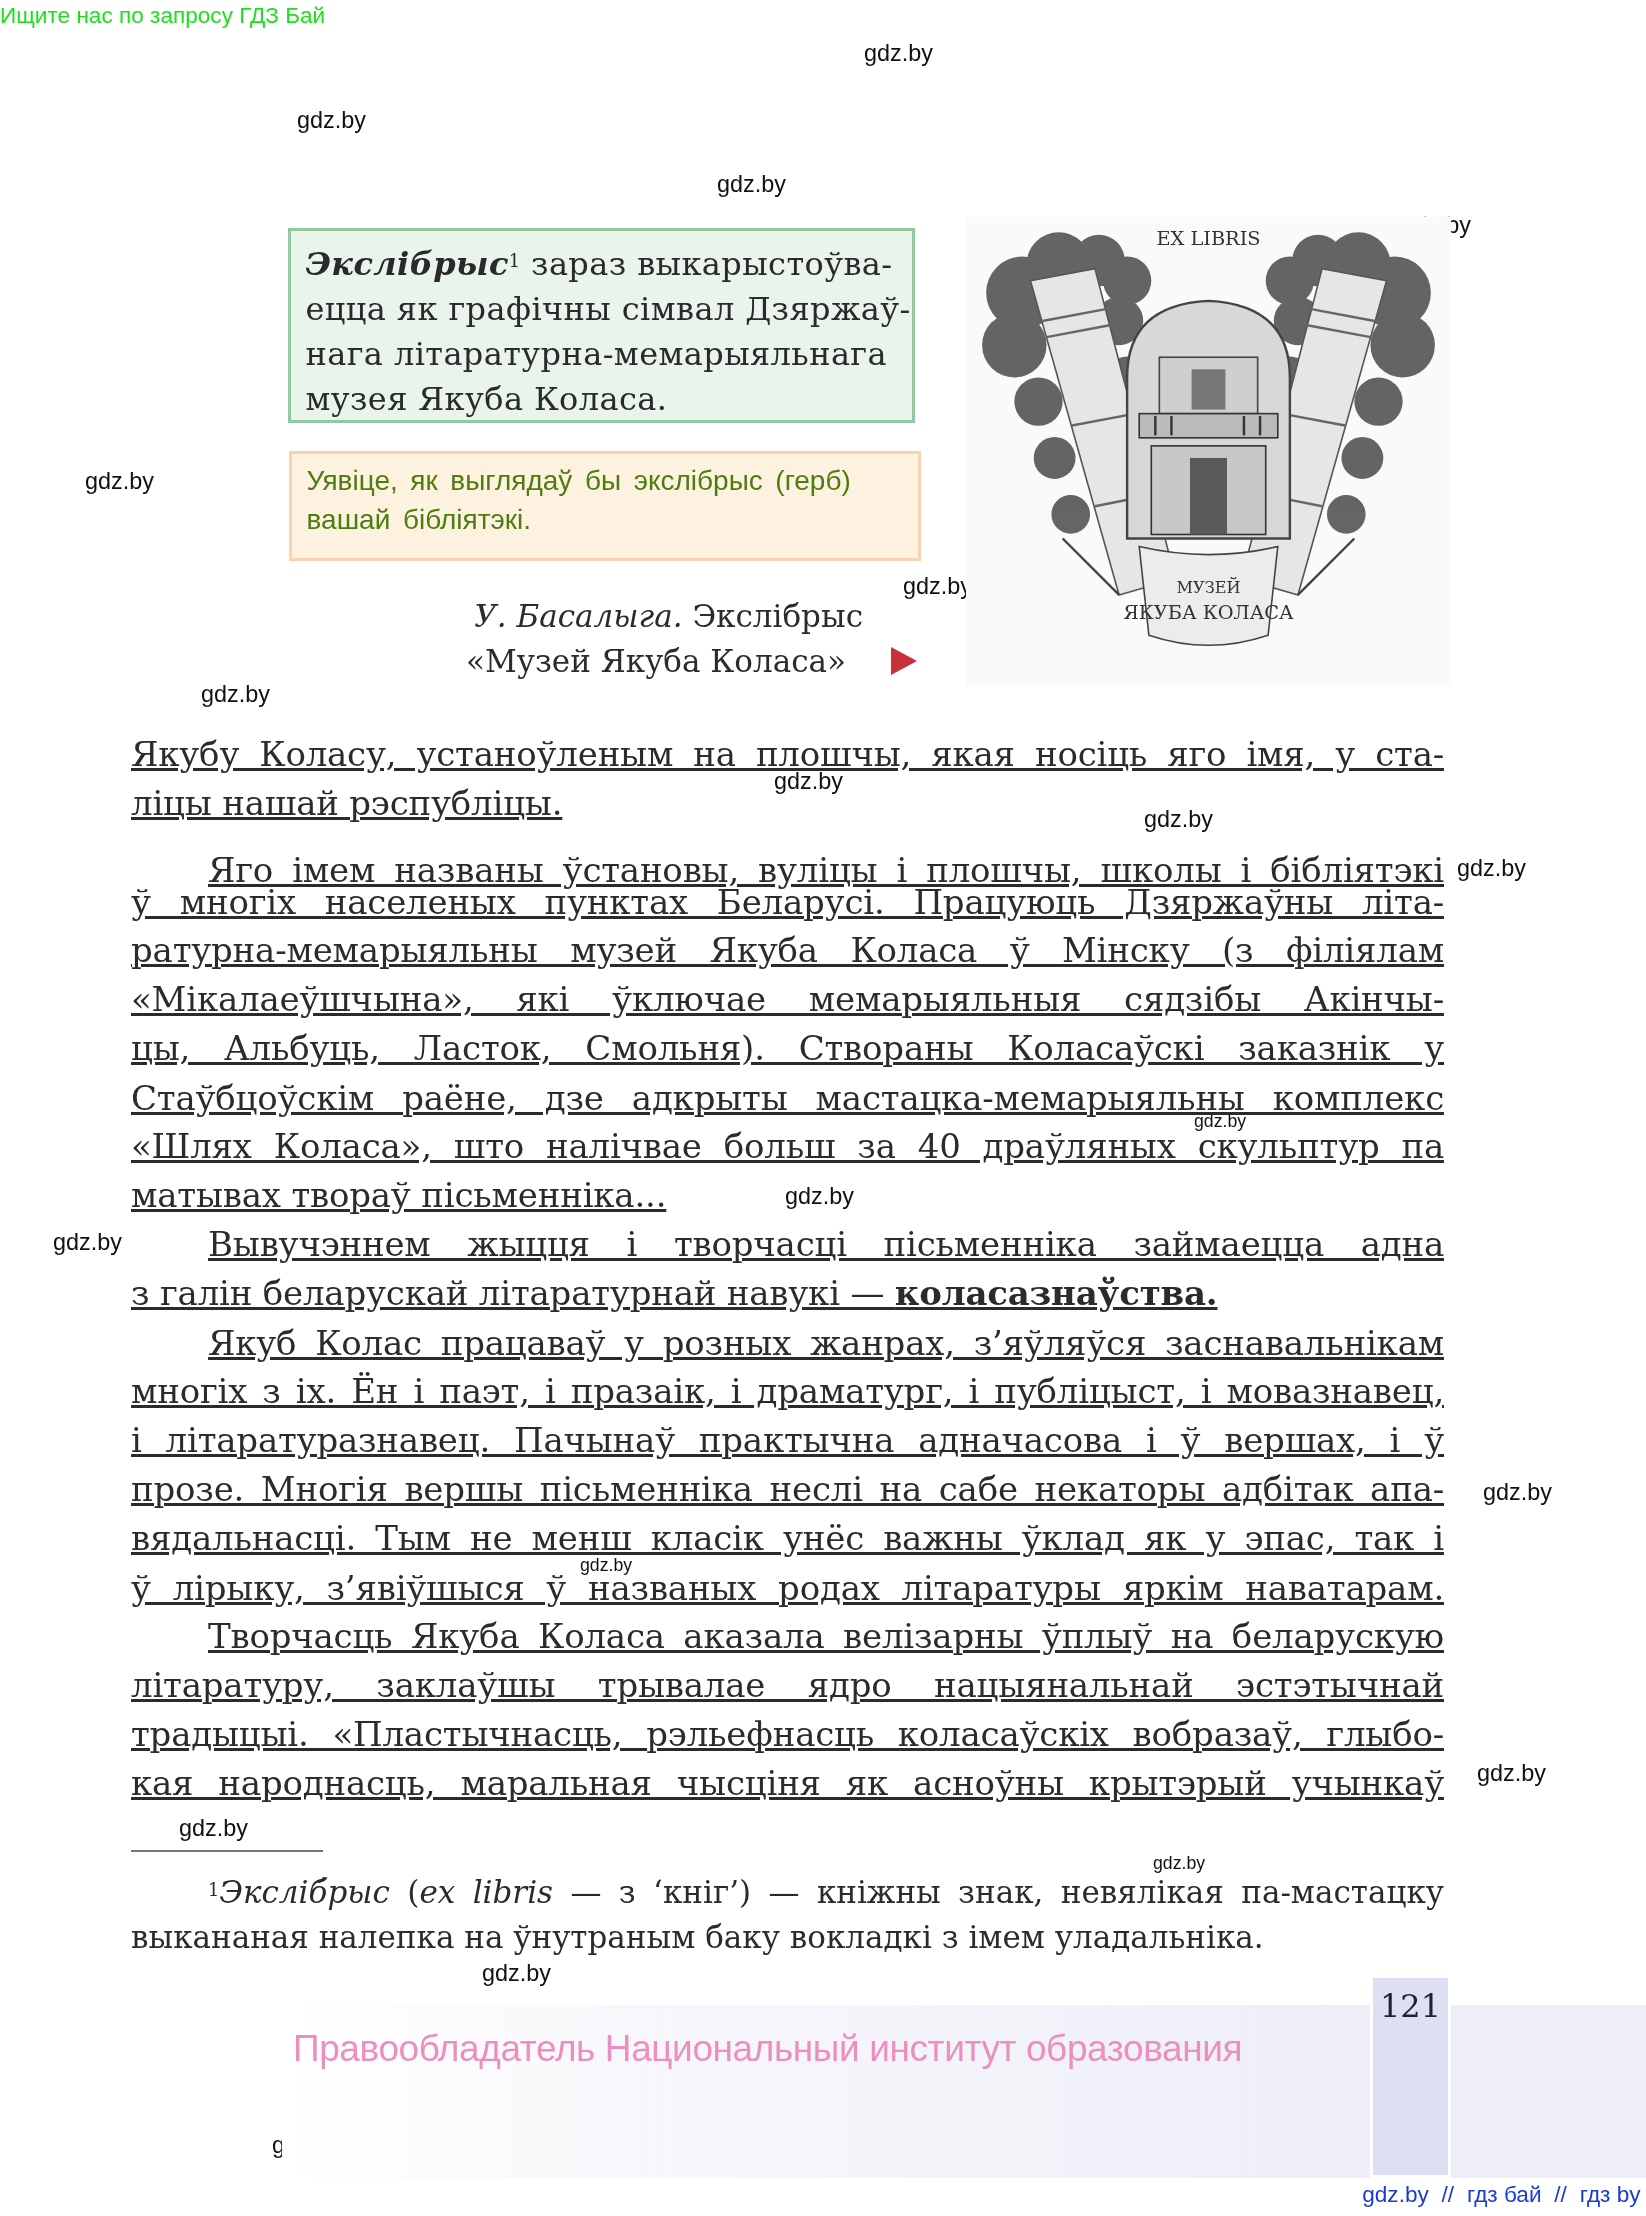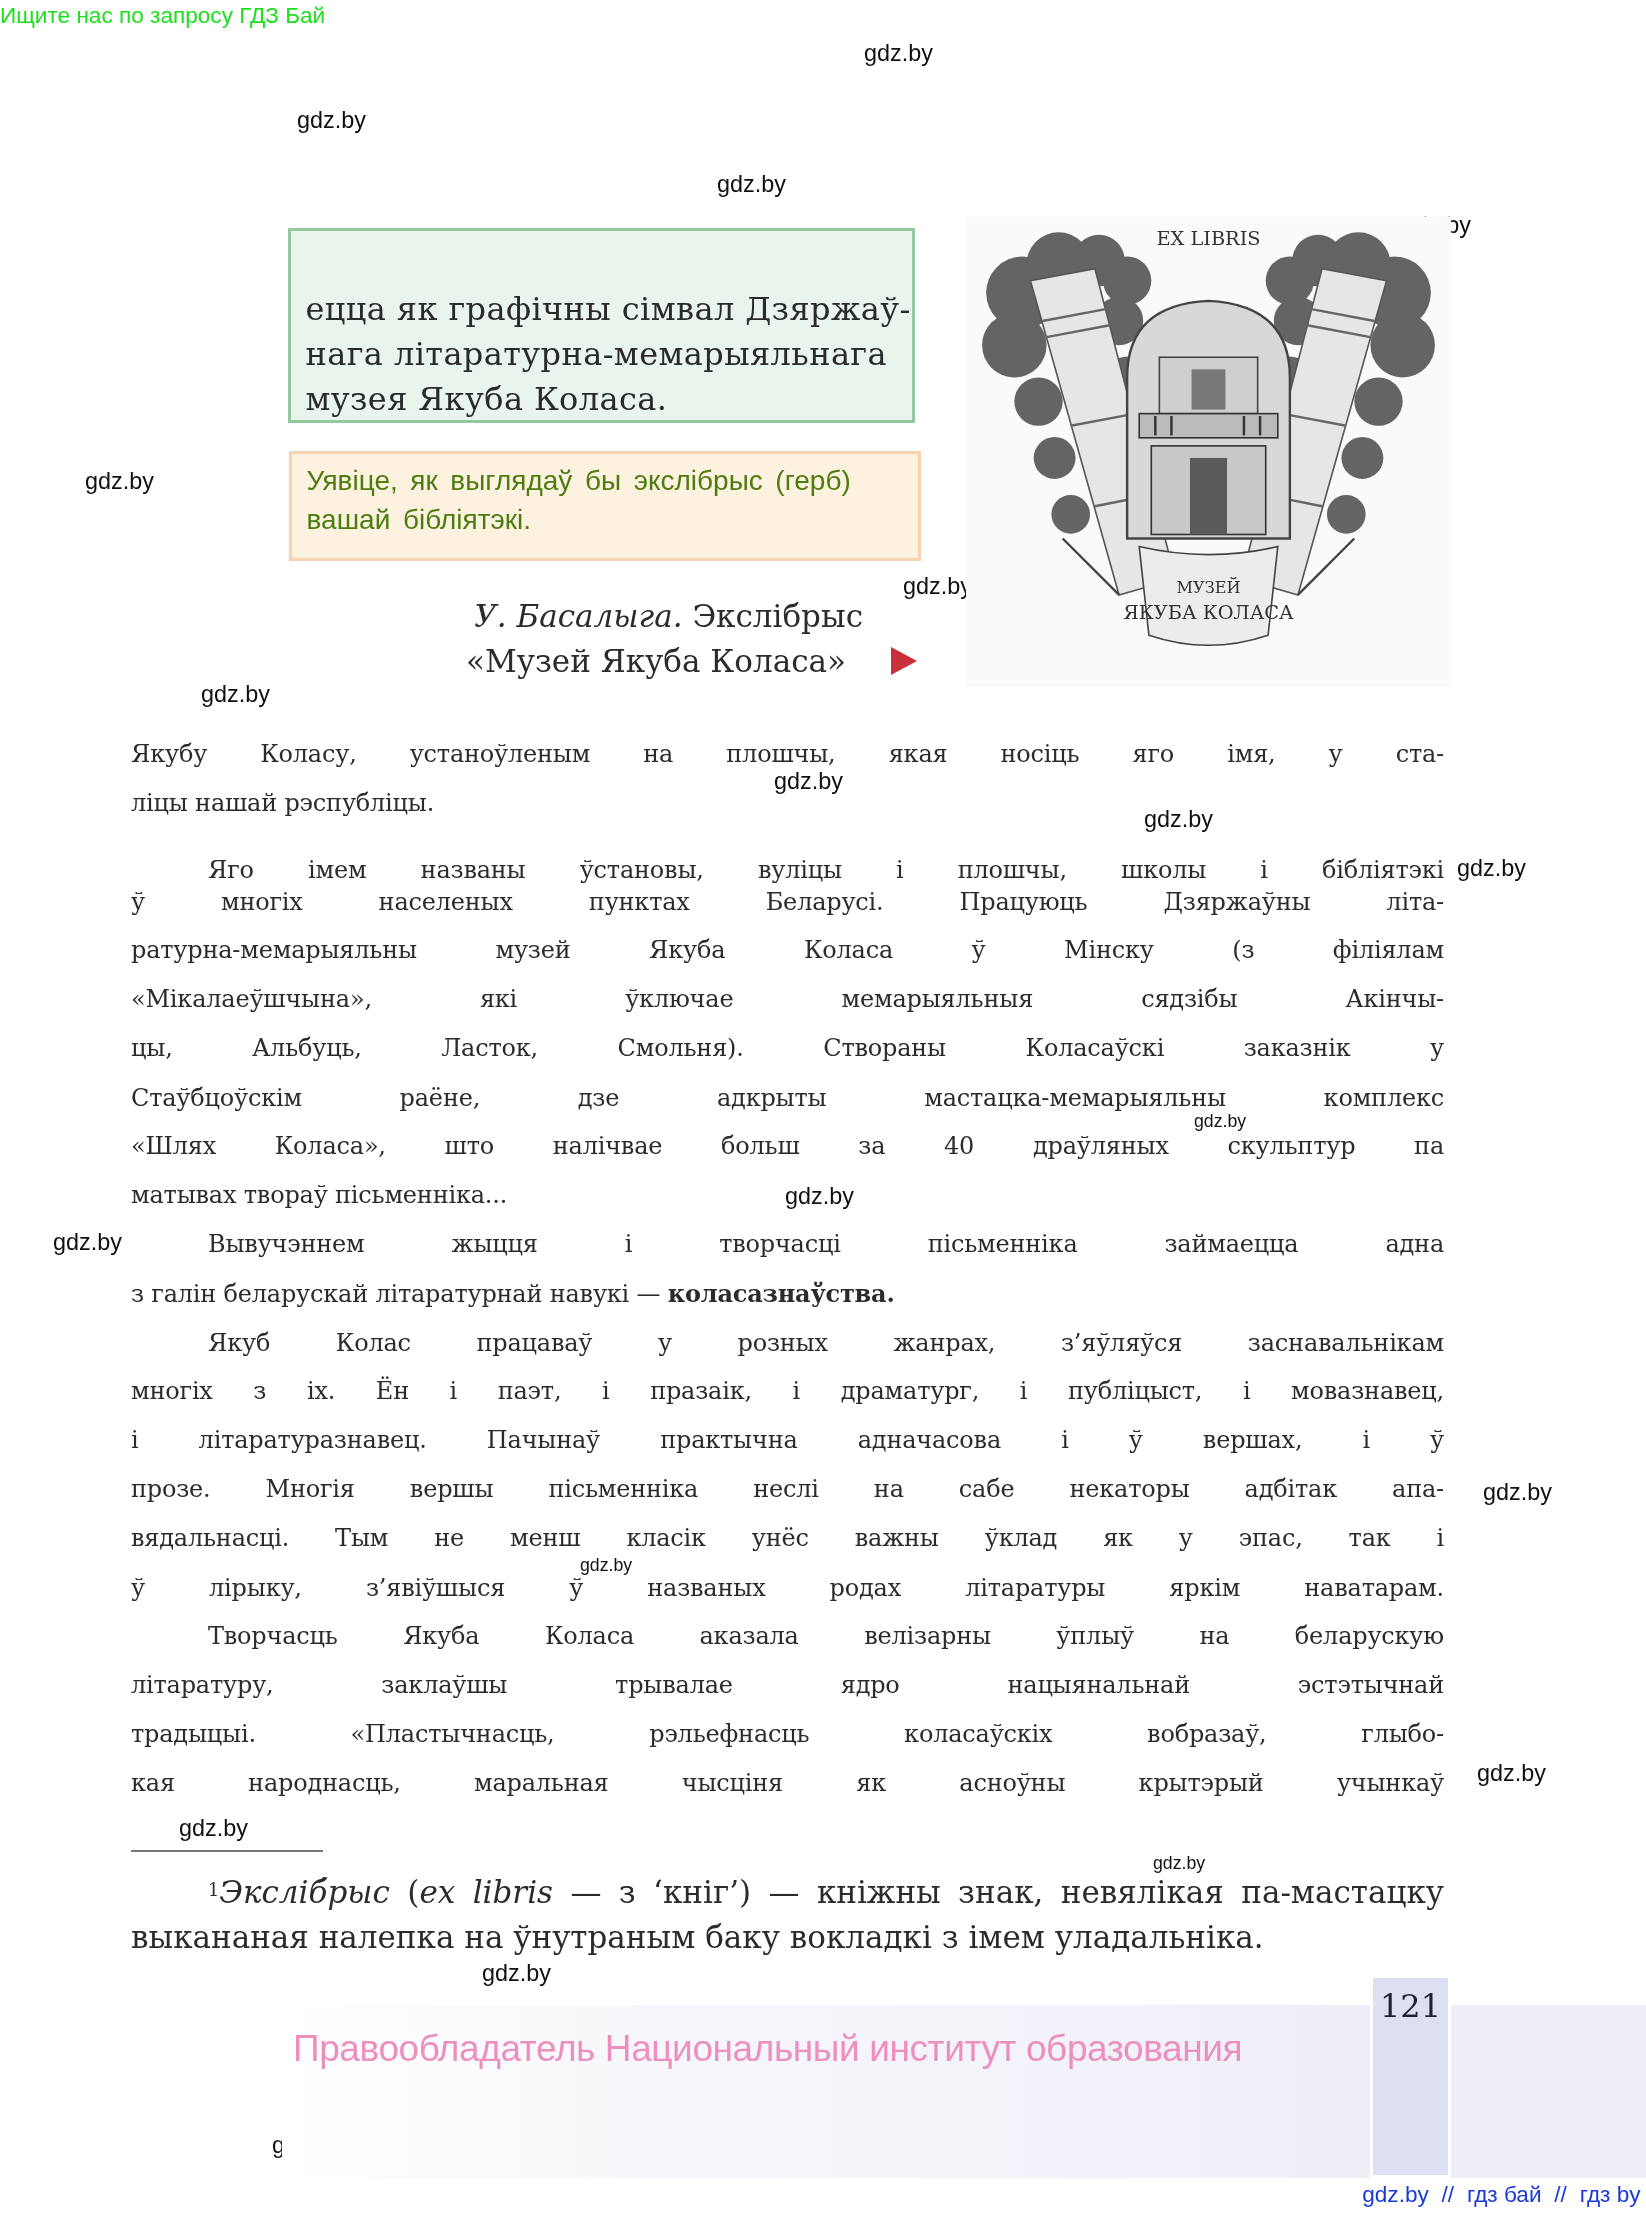--- a/index.html
+++ b/index.html
@@ -16,22 +16,22 @@
   .green-box sup { font-size:17.7px; vertical-align:top; position:relative; top:-3.2px; font-style:normal; font-weight:normal; }
   .orange-box { position:absolute; left:289px; top:451px; width:632px; height:110px;
                 background:#fdf1df; border:3.2px solid #f7d3b1; box-sizing:border-box; }
   .orange-box .line { position:absolute; left:14.5px; font-family:"Liberation Sans", "DejaVu Sans", sans-serif;
                       font-size:28px; line-height:40px; white-space:nowrap; color:#4d7c0f; word-spacing:4.8px; }
   .caption { position:absolute; right:784px; font-size:31px; line-height:40px; white-space:nowrap; color:#2b2b2b; text-align:right; }
   .caption i { }
   .triangle { position:absolute; left:891px; top:647px; width:0; height:0;
               border-top:14.5px solid transparent; border-bottom:14.5px solid transparent; border-left:26px solid #c8303a; }
   .exlibris { position:absolute; left:966px; top:216px; width:485px; height:471px; }
-  .body-line { position:absolute; left:131px; width:1313px; font-size:24px; height:49px; line-height:49px;
-               white-space:nowrap; text-align:justify; text-align-last:justify; color:#2b2b2b; letter-spacing:-0.2px; }
+  .body-line { position:absolute; left:131px; width:1313px; font-size:34px; height:49px; line-height:49px;
+               white-space:nowrap; text-align:justify; text-align-last:justify; color:#2b2b2b; letter-spacing:-0.2px;text-decoration:underline; }
   .body-line.indent { left:208px; width:1236px; }
   .body-line.last { text-align-last:left; }
   .body-line b { font-weight:bold; }
   .footnote-rule { position:absolute; left:131px; top:1850px; width:192px; height:1.6px; background:#777; }
   .footnote { position:absolute; left:131px; width:1313px; font-size:31px; height:45px; line-height:45px; white-space:nowrap;
               text-align:justify; text-align-last:justify; color:#2b2b2b; }
   .footnote.first { left:208px; width:1236px; }
   .footnote.last { text-align-last:left; }
   .footnote i { font-style:italic; }
   .footnote sup { font-size:17.7px; vertical-align:top; position:relative; top:-1.6px; }
@@ -70,20 +70,21 @@
 <div class="wm small" style="left:580px;top:1557px">gdz.by</div>
 <div class="wm" style="left:1477px;top:1762px">gdz.by</div>
 <div class="wm" style="left:179px;top:1817px">gdz.by</div>
 <div class="wm small" style="left:1153px;top:1855px">gdz.by</div>
 <div class="wm" style="left:482px;top:1962px">gdz.by</div>
 <div class="wm" style="left:1233px;top:2005px">gdz.by</div>
 <div class="wm" style="left:891px;top:2073px">gdz.by</div>
 <div class="wm" style="left:272px;top:2134px">gdz.by</div>
 
 <div class="green-box">
+  <div class="line" style="top:11.3px"><span class="term">Экслібрыс</span><sup>1</sup><span> зараз выкарыстоўва-</span></div>
   <div class="line" style="top:56px">ецца як графічны сімвал Дзяржаў-</div>
   <div class="line" style="top:101px">нага літаратурна-мемарыяльнага</div>
   <div class="line" style="top:146px">музея Якуба Коласа.</div>
 </div>
 
 <div class="orange-box">
   <div class="line" style="top:7.3px">Уявіце, як выглядаў бы экслібрыс (герб)</div>
   <div class="line" style="top:46px">вашай бібліятэкі.</div>
 </div>
 

